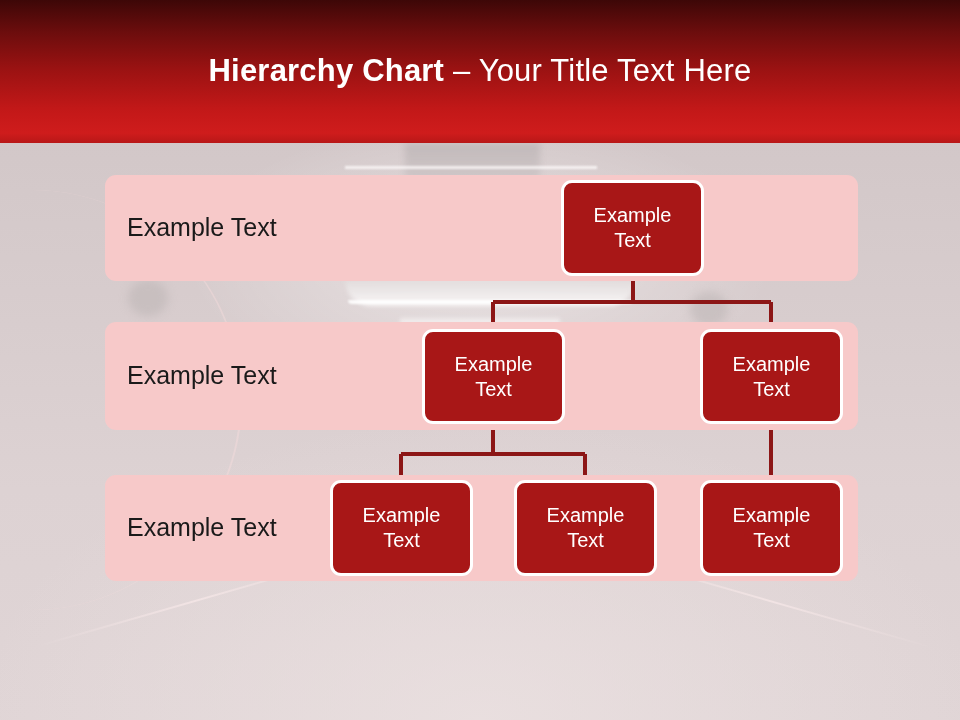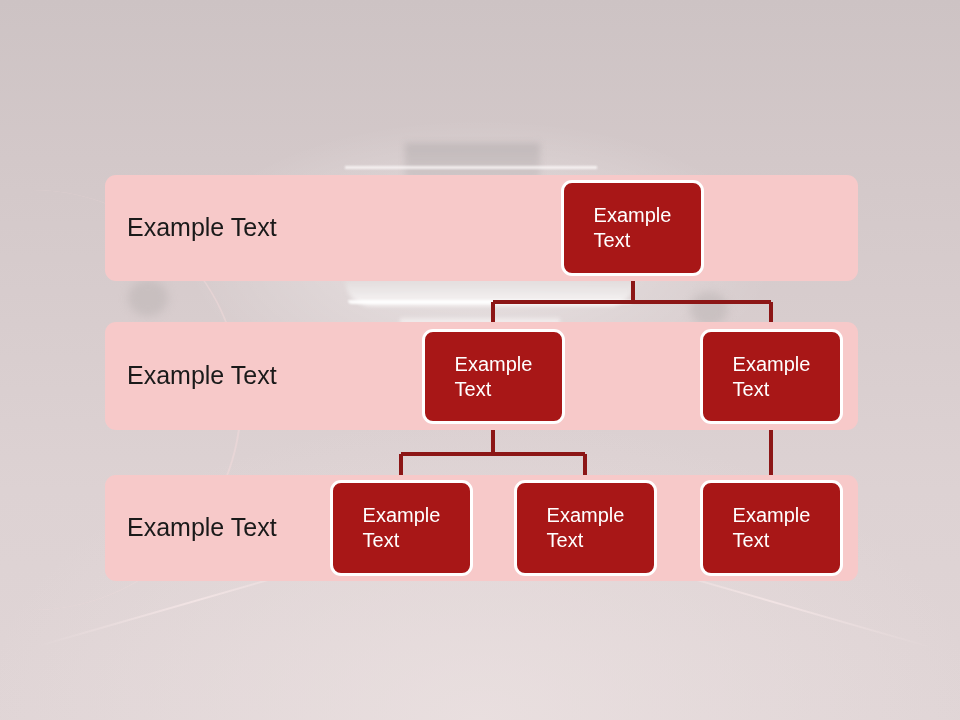--- a/index.html
+++ b/index.html
@@ -165,21 +165,21 @@
   .node {
     position: absolute;
     background: #a81717;
     border: 3px solid #ffffff;
     border-radius: 11px;
     box-sizing: border-box;
     color: #ffffff;
     display: flex;
     align-items: center;
     justify-content: center;
-    text-align: left;
+    text-align: center;
     font-size: 20px;
     line-height: 25px;
   }
   .node-label { display: block; padding: 0 6px; }
 
   .node-r1c1 { left: 561px; top: 180px; width: 143px; height: 96px; }
   .node-r2c1 { left: 422px; top: 329px; width: 143px; height: 95px; }
   .node-r2c2 { left: 700px; top: 329px; width: 143px; height: 95px; }
   .node-r3c1 { left: 330px; top: 480px; width: 143px; height: 96px; }
   .node-r3c2 { left: 514px; top: 480px; width: 143px; height: 96px; }
@@ -196,20 +196,23 @@
     <div class="bg-shelf-1"></div>
     <div class="bg-desk"></div>
     <div class="bg-desk-lip"></div>
     <div class="bg-chair-1"></div>
     <div class="bg-chair-2"></div>
     <div class="bg-panel-low"></div>
     <div class="bg-streak-a"></div>
     <div class="bg-streak-b"></div>
   </div>
 
+  <div class="title-bar">
+    <div class="title-text"><span class="title-strong">Hierarchy Chart </span><span class="title-rest">– Your Title Text Here</span></div>
+  </div>
 
   <svg class="connectors" width="960" height="720" viewBox="0 0 960 720">
     <g stroke="#8c1616" stroke-width="3.5" fill="none" shape-rendering="crispEdges">
 
       <path d="M 633 276 L 633 302"></path>
       <path d="M 493 302 L 771 302"></path>
       <path d="M 493 302 L 493 329"></path>
       <path d="M 771 302 L 771 329"></path>
 
       <path d="M 493 424 L 493 454"></path>

